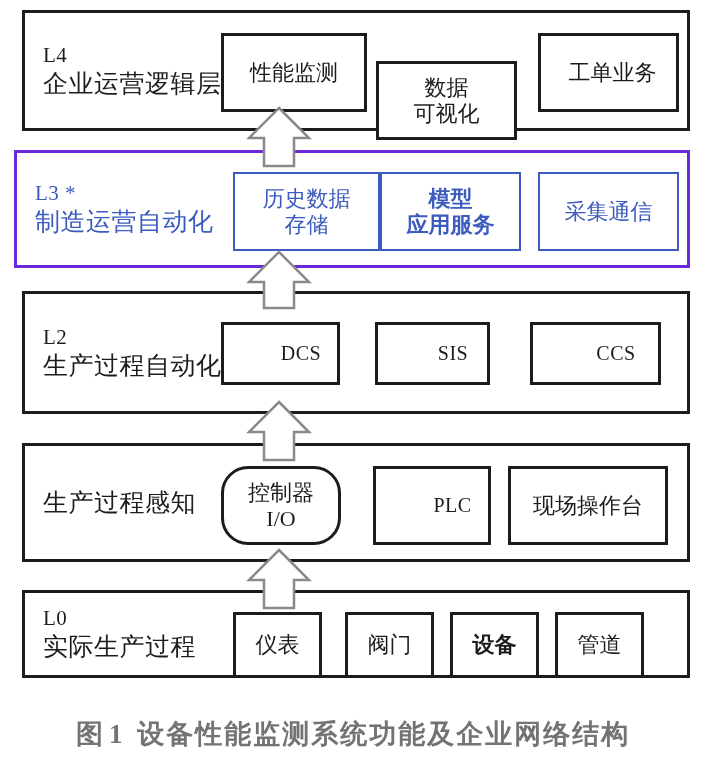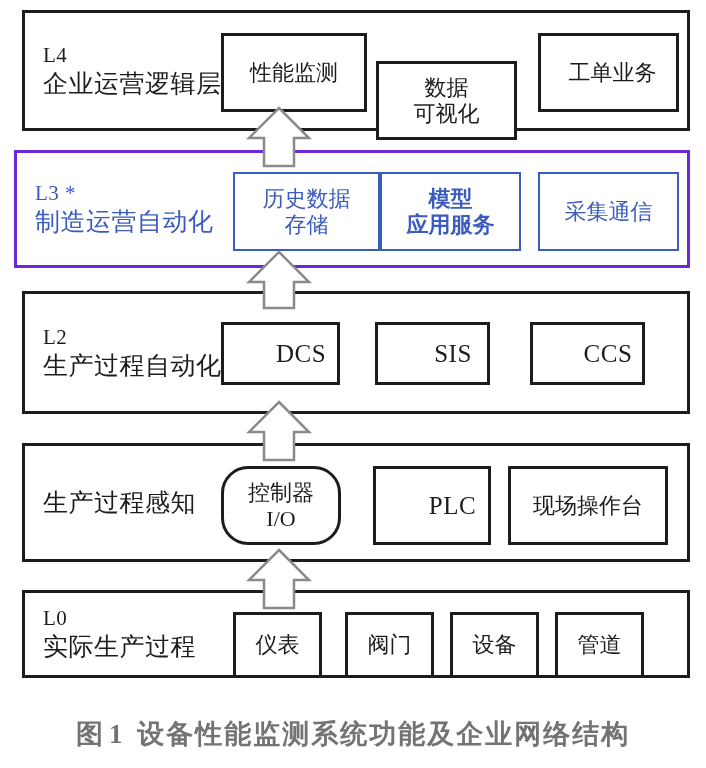--- a/index.html
+++ b/index.html
@@ -76,21 +76,21 @@
     color: #1c1c1c;
     font-size: 22px;
     line-height: 1.16;
     white-space: pre-line;
   }
   .node.blue {
     border: 2px solid #3b5bbe;
     color: #3b5bbe;
   }
   .node.latin {
-    font-size: 25px;
+    font-size: 20px;
     letter-spacing: 0.5px;
     padding-left: 41px;
   }
 
   
   .uparrow {
     position: absolute;
   }
   .uparrow svg { display: block; }
 
@@ -142,21 +142,21 @@
   </div>
 
   <div class="layer" style="left:22px; top:291px; width:668px; height:123px;">
     <div class="layer-label">
       <div class="layer-code">L2</div>
       <div class="layer-name">生产过程自动化</div>
     </div>
     <div class="boxes">
       <div class="node latin" style="left:196px; top:28px; width:119px; height:63px;">DCS</div>
       <div class="node latin" style="left:350px; top:28px; width:115px; height:63px;">SIS</div>
-      <div class="node latin" style="left:505px; top:28px; width:115px; height:63px;">CCS</div>
+      <div class="node latin" style="left:505px; top:28px; width:131px; height:63px;">CCS</div>
     </div>
   </div>
 
   <div class="layer" style="left:22px; top:443px; width:668px; height:119px;">
     <div class="layer-label">
       <div class="layer-name">生产过程感知</div>
     </div>
     <div class="boxes">
       <div class="node" style="left:196px; top:20px; width:120px; height:79px;border-radius:27px;">控制器
 I/O</div>
@@ -166,21 +166,21 @@
   </div>
 
   <div class="layer" style="left:22px; top:590px; width:668px; height:88px;">
     <div class="layer-label">
       <div class="layer-code">L0</div>
       <div class="layer-name">实际生产过程</div>
     </div>
     <div class="boxes">
       <div class="node" style="left:208px; top:19px; width:89px; height:66px;">仪表</div>
       <div class="node" style="left:320px; top:19px; width:89px; height:66px;">阀门</div>
-      <div class="node" style="left:425px; top:19px; width:89px; height:66px;">设备</div>
+      <div class="node" style="left:425px; top:19px; width:89px; height:66px;font-weight:bold;">设备</div>
       <div class="node" style="left:530px; top:19px; width:89px; height:66px;">管道</div>
     </div>
   </div>
 
   <div class="uparrow" style="left:246px; top:106px; width:66px; height:62px;">
     <svg width="66" height="62" viewBox="0 0 66 62">
       <polygon points="33,2 63,32 48,32 48,60 18,60 18,32 3,32" fill="#ffffff" stroke="#8a8a8a" stroke-width="2.5" stroke-linejoin="miter"></polygon>
     </svg>
   </div>
 

